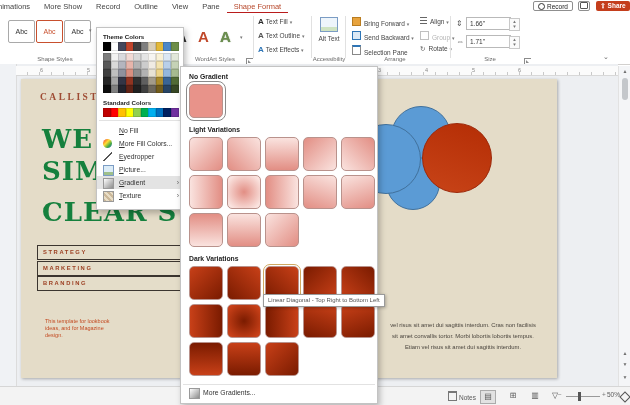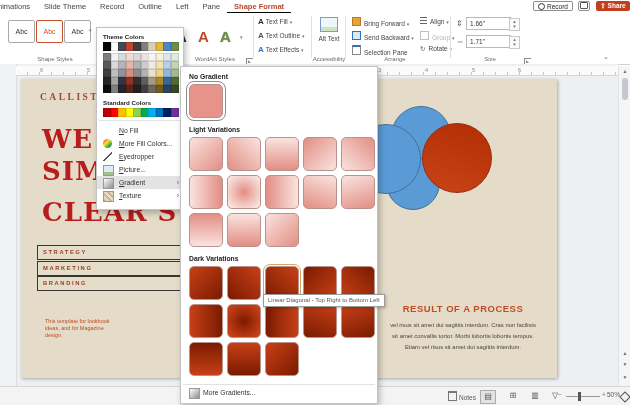--- a/index.html
+++ b/index.html
@@ -2,21 +2,21 @@
 <html><head>
 <meta charset="utf-8">
 <style>
   html,body{margin:0;padding:0;background:#fff;}
   #app{position:relative;width:630px;height:405px;font-family:"Liberation Sans",sans-serif;
        background:#fff;overflow:hidden;font-size:7px;color:#3b3b3b;}
   .abs{position:absolute;}
   
   #tabbar{left:0;top:0;width:630px;height:13px;background:#fff;}
   .tab{display:inline-block;padding:2px 7px 1px 7px;font-size:7.5px;color:#444;cursor:default;}
-  .tab.active{color:#B7472A;font-weight:bold;border-bottom:2px solid #000000;}
+  .tab.active{color:#B7472A;font-weight:normal;border-bottom:2px solid #b91c1c;}
   #ribbon{left:0;top:13px;width:630px;height:51px;background:#fff;border-bottom:1px solid #d2d0ce;}
   .grouplabel{position:absolute;top:43px;font-size:6px;color:#6a6a6a;text-align:center;}
   .vsep{position:absolute;top:3px;height:42px;width:1px;background:#e1e1e1;}
   .preset{position:absolute;top:7px;width:25px;height:21px;border:1px solid #a9a9a9;border-radius:2px;
           background:#fff;text-align:center;line-height:21px;font-size:7px;color:#333;}
   .preset.sel{border-color:#C8502E;color:#C8502E;}
   .ribtn{position:absolute;font-size:6.5px;color:#444;white-space:nowrap;}
   .ribtn .car{color:#777;font-size:5px;}
   .aicon{font-weight:bold;font-size:8px;margin-right:2px;}
   .gray{color:#b5b5b5;}
@@ -38,21 +38,21 @@
          background-image:repeating-linear-gradient(90deg,transparent 0 11px,#c9c9c9 11px 12px);
          background-size:100% 3px;background-repeat:no-repeat;background-position:0 6px;}
   .rnum{position:absolute;top:1px;font-size:5.5px;color:#8a8a8a;}
   #slide{left:21px;top:79px;width:536px;height:299px;background:#E4DCC8;box-shadow:1px 1px 3px rgba(0,0,0,.3);}
   .circ{position:absolute;border-radius:50%;}
   #slide .blue{background:#5B9BD5;border:1px solid #41719C;}
   #slide .redc{background:linear-gradient(200deg,#B42D05,#C84418);border:1px solid #9C2708;}
   #brand{left:19px;top:13px;font-family:"Liberation Serif",serif;font-weight:bold;font-size:9.5px;
          letter-spacing:2.5px;color:#9E4B33;}
   .headline{position:absolute;left:21px;font-family:"DejaVu Serif",serif;font-weight:bold;
-         font-size:26px;color:#b91c1c;letter-spacing:1px;white-space:nowrap;}
+         font-size:26px;color:#15803d;letter-spacing:1px;white-space:nowrap;}
   .lrow{position:absolute;left:16px;width:140px;height:13px;border:1px solid #3b352f;
          font-size:5.8px;font-weight:bold;letter-spacing:1.6px;color:#9C4023;line-height:13px;padding-left:5px;background:rgba(255,255,255,0.03);}
   #note{left:24px;top:239px;font-size:5.5px;line-height:7px;color:#C34B22;}
   #result-title{left:347px;top:224px;width:190px;text-align:center;font-size:9.5px;font-weight:bold;color:#C54A28;letter-spacing:.5px;}
   #result-body{left:337px;top:241px;width:210px;text-align:center;font-size:5.9px;line-height:11px;color:#4a453e;}
   
   #vscroll{left:618px;top:66px;width:12px;height:320px;background:#F4F5F7;border-left:1px solid #e2e2e2;}
   .sarr{position:absolute;left:2px;width:8px;text-align:center;font-size:5px;color:#707070;}
   #vthumb{position:absolute;left:3px;top:12px;width:6px;height:22px;background:#c4c7cb;border-radius:3px;}
   
@@ -99,21 +99,21 @@
   #moregrad .ic{position:absolute;left:8px;top:2px;width:9px;height:9px;}
   #gtooltip{left:263px;top:294px;height:11px;line-height:11px;background:#fff;border:1px solid #9a9a9a;
          box-shadow:1px 1px 3px rgba(0,0,0,.25);font-size:6px;color:#555;padding:0 4px;z-index:30;white-space:nowrap;}
 </style>
 </head>
 <body>
 
 <div id="app">
 
   <div class="abs" id="tabbar" style="padding-left:0;">
-    <div id="tabs" style="margin-left:-14px;display:inline-block;"><span class="tab">Animations</span><span class="tab">Slide Theme</span><span class="tab">Record</span><span class="tab">Outline</span><span class="tab">Left</span><span class="tab">Pane</span><span class="tab active">Shape Format</span></div>
+    <div id="tabs" style="margin-left:-14px;display:inline-block;"><span class="tab">Animations</span><span class="tab">More Show</span><span class="tab">Record</span><span class="tab">Outline</span><span class="tab">View</span><span class="tab">Pane</span><span class="tab active">Shape Format</span></div>
     <button class="pillbtn" id="record-btn" style="left:533px;top:1px;"><span class="dot"></span><span>Record</span></button>
     <button class="pillbtn" style="left:578px;top:1px;width:12px;padding:0;"><span style="display:inline-block;width:6px;height:5px;border:1px solid #555;border-radius:1px;"></span></button>
     <button class="pillbtn" id="share-btn" style="left:596px;top:1px;">⇧ <span>Share</span> <span class="car">▾</span></button>
   </div>
 
   <div class="abs" id="ribbon">
     <div id="presets">
         <div class="preset" style="left: 8px;">Abc</div>
         <div class="preset sel" style="left: 36px;">Abc</div>
         <div class="preset" style="left: 64px;">Abc</div>
@@ -190,21 +190,20 @@
     <div class="circ blue" style="left:365px;top:77px;width:52px;height:52px;"></div>
     <div class="circ blue" style="left:330px;top:45px;width:68px;height:68px;"></div>
     <div class="circ redc" style="left:401px;top:44px;width:68px;height:68px;"></div>
 
     <div id="listbox">
         <div class="lrow" style="top: 166px;">STRATEGY</div>
         <div class="lrow" style="top: 181.5px;">MARKETING</div>
         <div class="lrow" style="top: 197px;">BRANDING</div>
       </div>
     <div class="abs" id="note">This template for lookbook<br>ideas, and for Magazine<br>design.</div>
-    <div class="abs" id="result-title">RESULT OF A PROCESS</div>
     <div class="abs" id="result-body">vel risus sit amet dui sagittis interdum. Cras non facilisis<br>sit amet convallis tortor. Morbi lobortis lobortis tempus.<br>Etiam vel risus sit amet dui sagittis interdum.</div>
   </div>
 
   <div class="abs" id="vscroll">
     <span class="sarr" style="top:2px;">▲</span>
     <div id="vthumb"></div>
     <span class="sarr" style="top:284px;">▲</span>
     <span class="sarr" style="top:295px;">▼</span>
     <span class="sarr" style="top:308px;">▼</span>
   </div>

